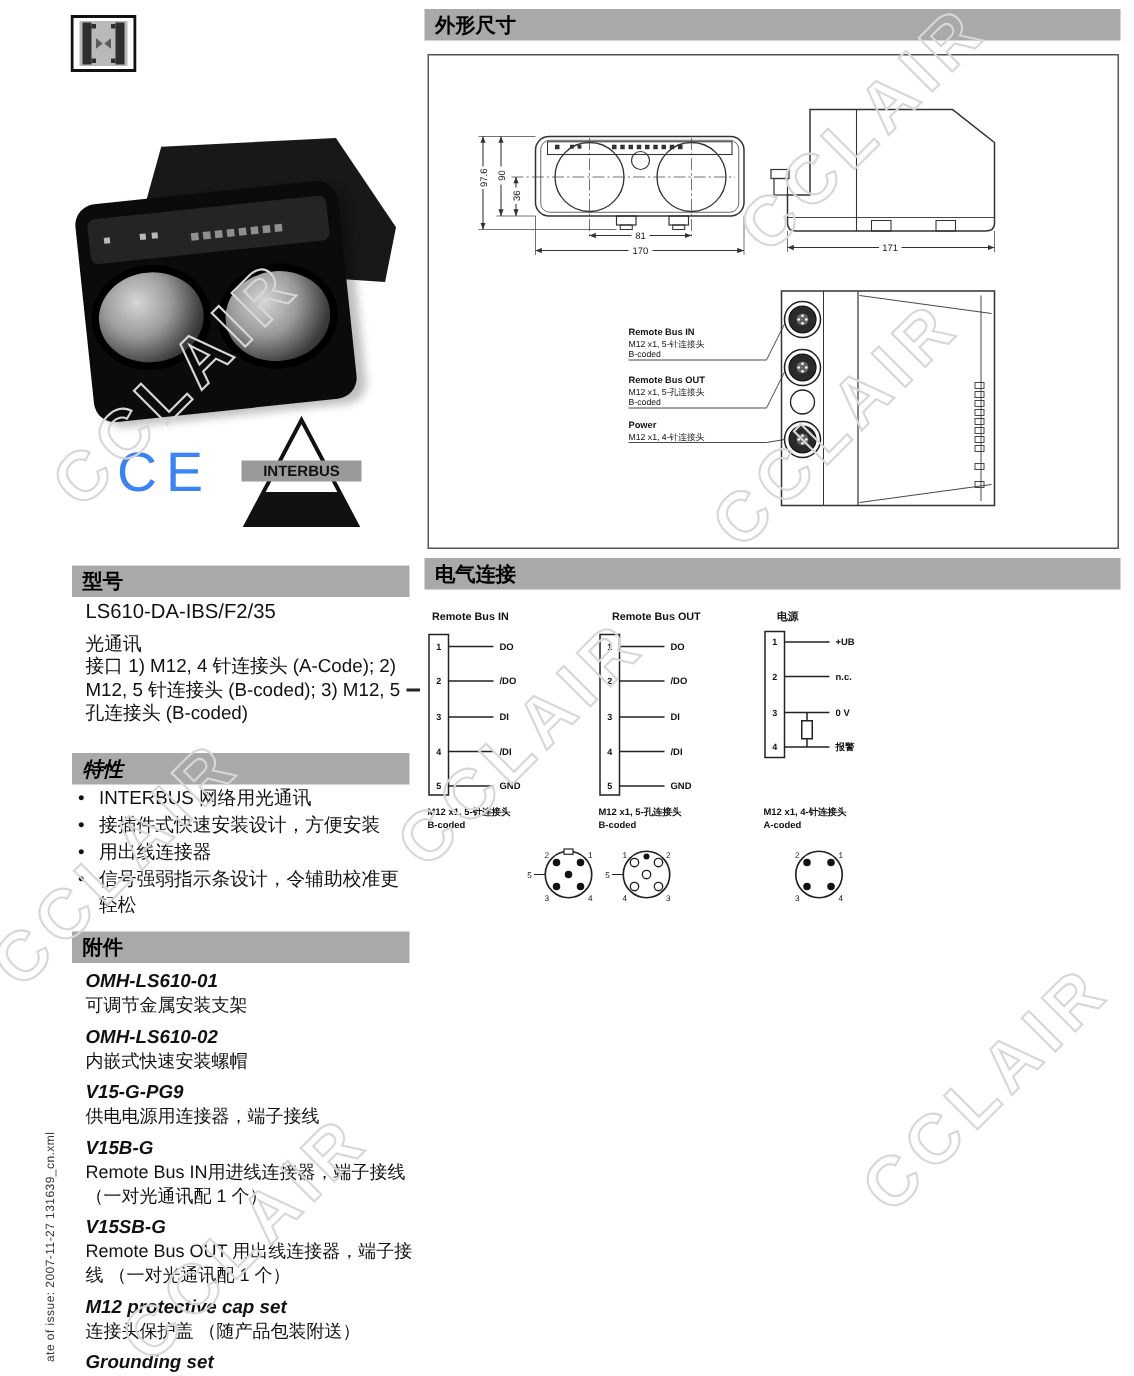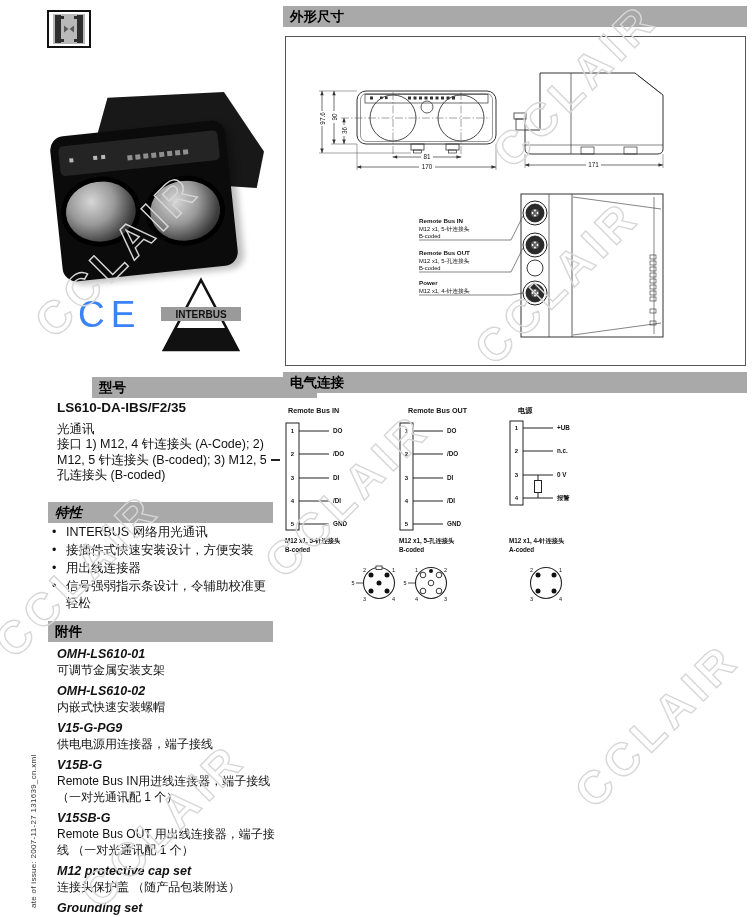--- a/index.html
+++ b/index.html
@@ -5,21 +5,21 @@
   * { margin:0; padding:0; box-sizing:border-box; }
   html,body { background:#fff; }
   body { font-family:"Liberation Sans","DejaVu Sans",sans-serif; color:#111; }
   .page { position:relative; width:756px; height:917px; background:#fff; overflow:hidden; }
 
   
   .bar { position:absolute; height:21px; background:#a9a9a9; display:flex; align-items:center;
          padding-left:7px; font-size:13.5px; font-weight:bold; color:#000; }
 
   
-  .model-name { position:absolute; left:57px; top:400px; font-size:13.5px; font-weight:bold; }
+  .model-name { position:absolute; left:57px; top:400px; font-size:13.5px; font-weight:normal; }
   .model-sub  { position:absolute; left:57px; top:421px; font-size:12.5px; }
   .model-desc { position:absolute; left:57px; top:437px; width:216px; font-size:12.5px; line-height:15.5px; }
   .features   { position:absolute; left:50px; top:524px; width:224px; list-style:none; }
   .features li{ position:relative; padding-left:16px; font-size:12.5px; line-height:17px; margin-bottom:1px; }
   .features li .dot { position:absolute; left:2px; top:0; }
   .accessories{ position:absolute; left:57px; top:641px; width:220px; }
   .acc-code   { font-size:12.5px; font-weight:bold; margin-top:5px; line-height:16px;font-style:italic; }
   .acc-desc   { font-size:12px; line-height:16px; }
 
   
@@ -117,21 +117,21 @@
   </div>
 
   <div class="ce-mark">CE</div>
   <svg class="interbus-svg" width="82" height="78" viewBox="0 0 82 78">
     <path d="M41,3 L78,73 L4,73 Z" fill="none" stroke="#111" stroke-width="2.6"></path>
     <polygon points="15,51 67,51 78,74 4,74" fill="#111"></polygon>
     <rect x="1" y="30" width="80" height="14" fill="#9a9a9a"></rect>
     <text x="41" y="40.5" text-anchor="middle" font-size="10" font-weight="bold" fill="#ffffff">INTERBUS</text>
   </svg>
 
-  <div class="bar" style="left:48px; top:377px; width:225px;margin-left:44px;">
+  <div class="bar" style="left:48px; top:377px; width:225px;">
     <span>型号</span>
     </div>
   <div class="model-name">LS610-DA-IBS/F2/35</div>
   <div class="model-sub">光通讯</div>
   <div class="model-desc">接口 1) M12, 4 针连接头 (A-Code); 2) M12, 5 针连接头 (B-coded); 3) M12, 5 孔连接头 (B-coded)</div>
 
   <div class="bar" style="left:48px; top:502px; width:225px;font-style:italic;">
     <span>特性</span>
     </div>
   <ul class="features">

